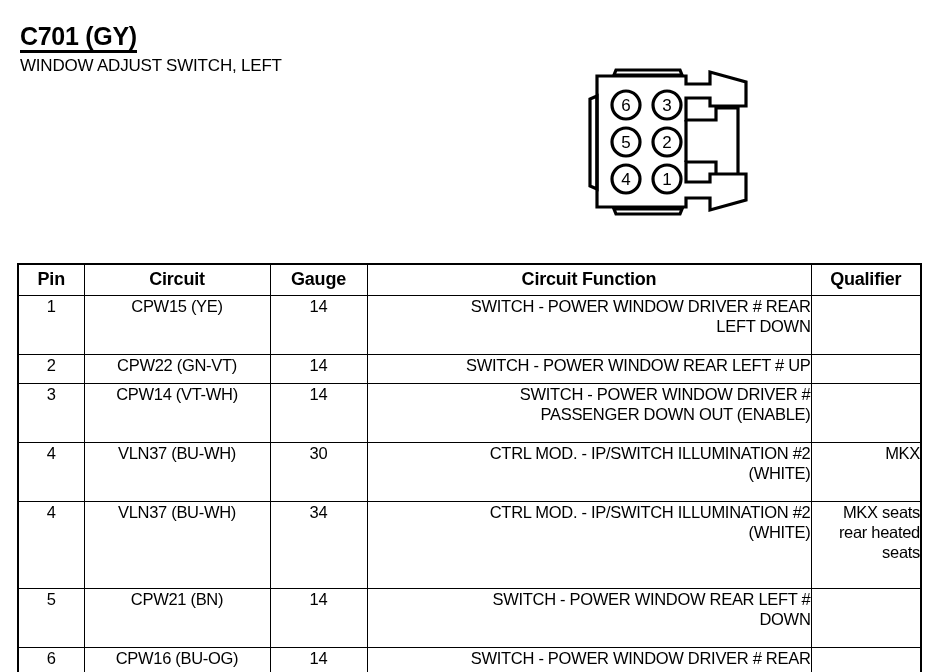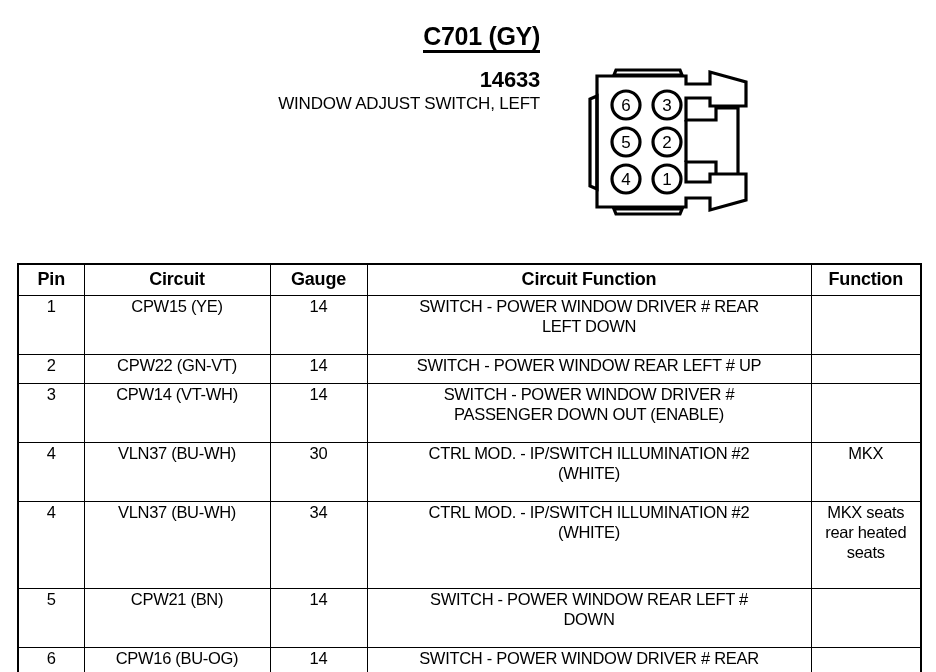--- a/index.html
+++ b/index.html
@@ -15,21 +15,20 @@
     color: #000000;
     overflow: hidden;
   }
 
   
   #header-block {
     position: absolute;
     left: 20px;
     top: 24px;
     width: 520px;
-    text-align: right;
   }
   #connector-id {
     font-size: 25px;
     font-weight: bold;
     letter-spacing: -0.3px;
     line-height: 1.0;
     display: inline-block;
     border-bottom: 3px solid #000;
     padding-bottom: 1px;
   }
@@ -95,36 +94,35 @@
     letter-spacing: -0.2px;
   }
   td.cell-pin,
   td.cell-circuit,
   td.cell-gauge {
     text-align: center;
     padding-top: 5px;
   }
   td.cell-function,
   td.cell-qualifier {
-    text-align: center;
+    text-align: right;
     padding-top: 5px;
     padding-left: 3px;
   }
   tr.row-tall td    { height: 58px; }
   tr.row-short td   { height: 28px; }
   tr.row-xtall td   { height: 86px; }
   .fn-line { display: block; white-space: nowrap; }
   .q-line  { display: block; }
 </style>
 </head>
 <body>
 
 <div id="header-block">
   <div id="connector-id">C701 (GY)</div>
-  <div id="part-number">14633</div>
   <div class="desc-line">WINDOW ADJUST SWITCH, LEFT</div>
 </div>
 
 <div id="connector-figure">
   <svg width="170" height="165" viewBox="0 0 170 165">
     <g fill="none" stroke="#000" stroke-width="3.2" stroke-linejoin="miter">
 
       <path d="M 11 38 L 4 41 L 4 128 L 11 131 Z"></path>
 
       <path d="M 30 12 L 94 12 L 96 17 L 28 17 Z"></path>
@@ -192,21 +190,21 @@
         <col class="c-gauge">
         <col class="c-function">
         <col class="c-qualifier">
     </colgroup>
     <thead>
       <tr>
         <th>Pin</th>
         <th>Circuit</th>
         <th>Gauge</th>
         <th>Circuit Function</th>
-        <th>Function</th>
+        <th>Qualifier</th>
       </tr>
     </thead>
     <tbody>
       <tr class="row-tall">
         <td class="cell-pin">1</td>
         <td class="cell-circuit">CPW15 (YE)</td>
         <td class="cell-gauge">14</td>
         <td class="cell-function">
           <span class="fn-line">SWITCH - POWER WINDOW DRIVER # REAR</span>
           <span class="fn-line">LEFT DOWN</span>

